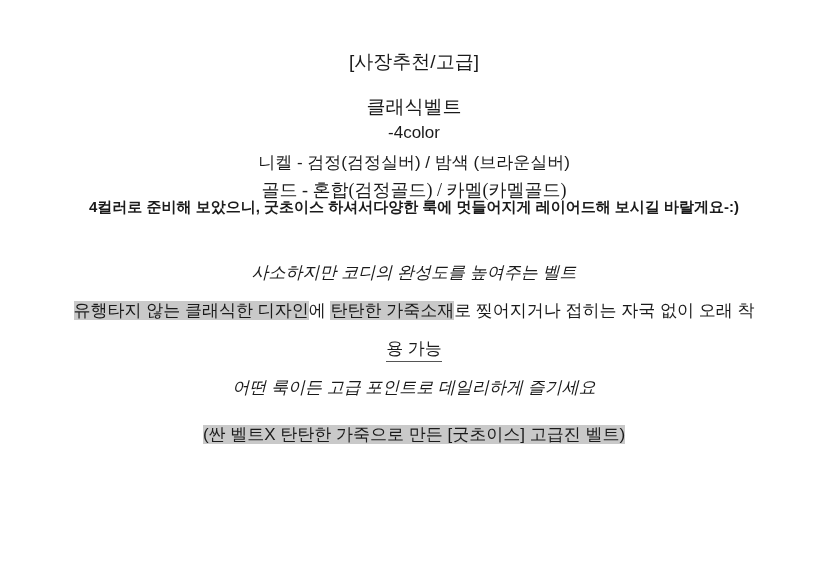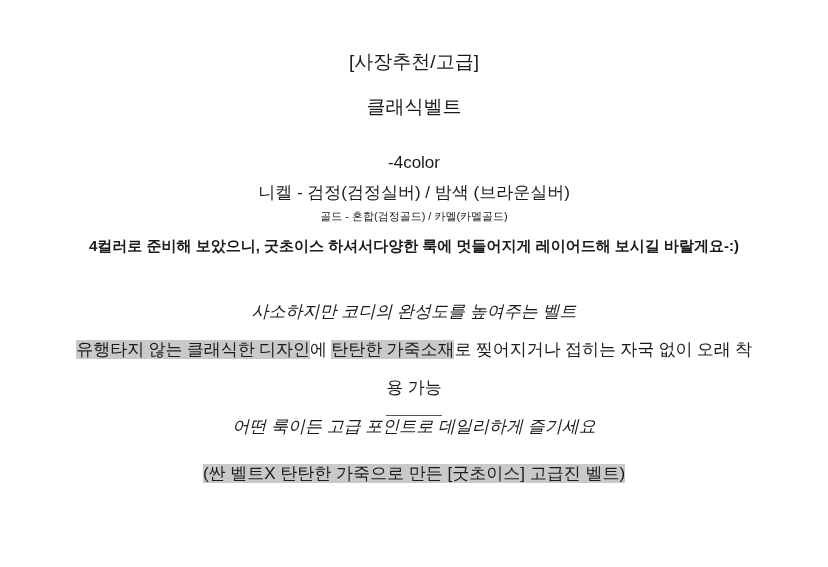--- a/index.html
+++ b/index.html
@@ -28,68 +28,68 @@
     width: 100%;
     line-height: 1.0;
   }
   .l-title-tag {
     font-size: 19px;
     margin-top: 8px;
     margin-bottom: 26px;
   }
   .l-title {
     font-size: 19px;
-    margin-bottom: 38px;
+    margin-bottom: 8px;
   }
   .l-sub {
     font-size: 17px;
     margin-bottom: 13px;
   }
   .l-color {
     font-size: 17px;
     margin-bottom: 10px;
   }
   .l-color2 {
-    font-size: 11px;
-    margin-bottom: 16px;
+    font-size: 18px;
+    margin-bottom: 0;
+    font-family: Liberation Serif, serif;
   }
   .l-desc {
     font-size: 15px;
     margin-bottom: 14px;
     font-weight: bold;
   }
   .gap {
     height: 36px;
   }
   .l-body {
     font-size: 17px;
     margin-bottom: 16px;
     font-style: italic;
   }
   .l-wrap {
     font-size: 17px;
     line-height: 1.6;
     margin-bottom: 6px;
     max-width: 790px;
-    font-family: Liberation Serif, serif;
   }
   .l-body2 {
     font-size: 17px;
     margin-top: 10px;
     margin-bottom: 22px;
   }
   .l-last {
     font-size: 17px;
   }
   .hl {
     background: #c9c9c9;
   }
   .underline-soft {
     border-bottom: 1px solid #555;
-    padding-bottom: 18px;
+    padding-bottom: 3px;
   }
 </style>
 </head>
 <body>
 
 <div class="page">
 
   <div class="line l-title-tag">[사장추천/고급]</div>
 
   <div class="line l-title">클래식벨트</div>

